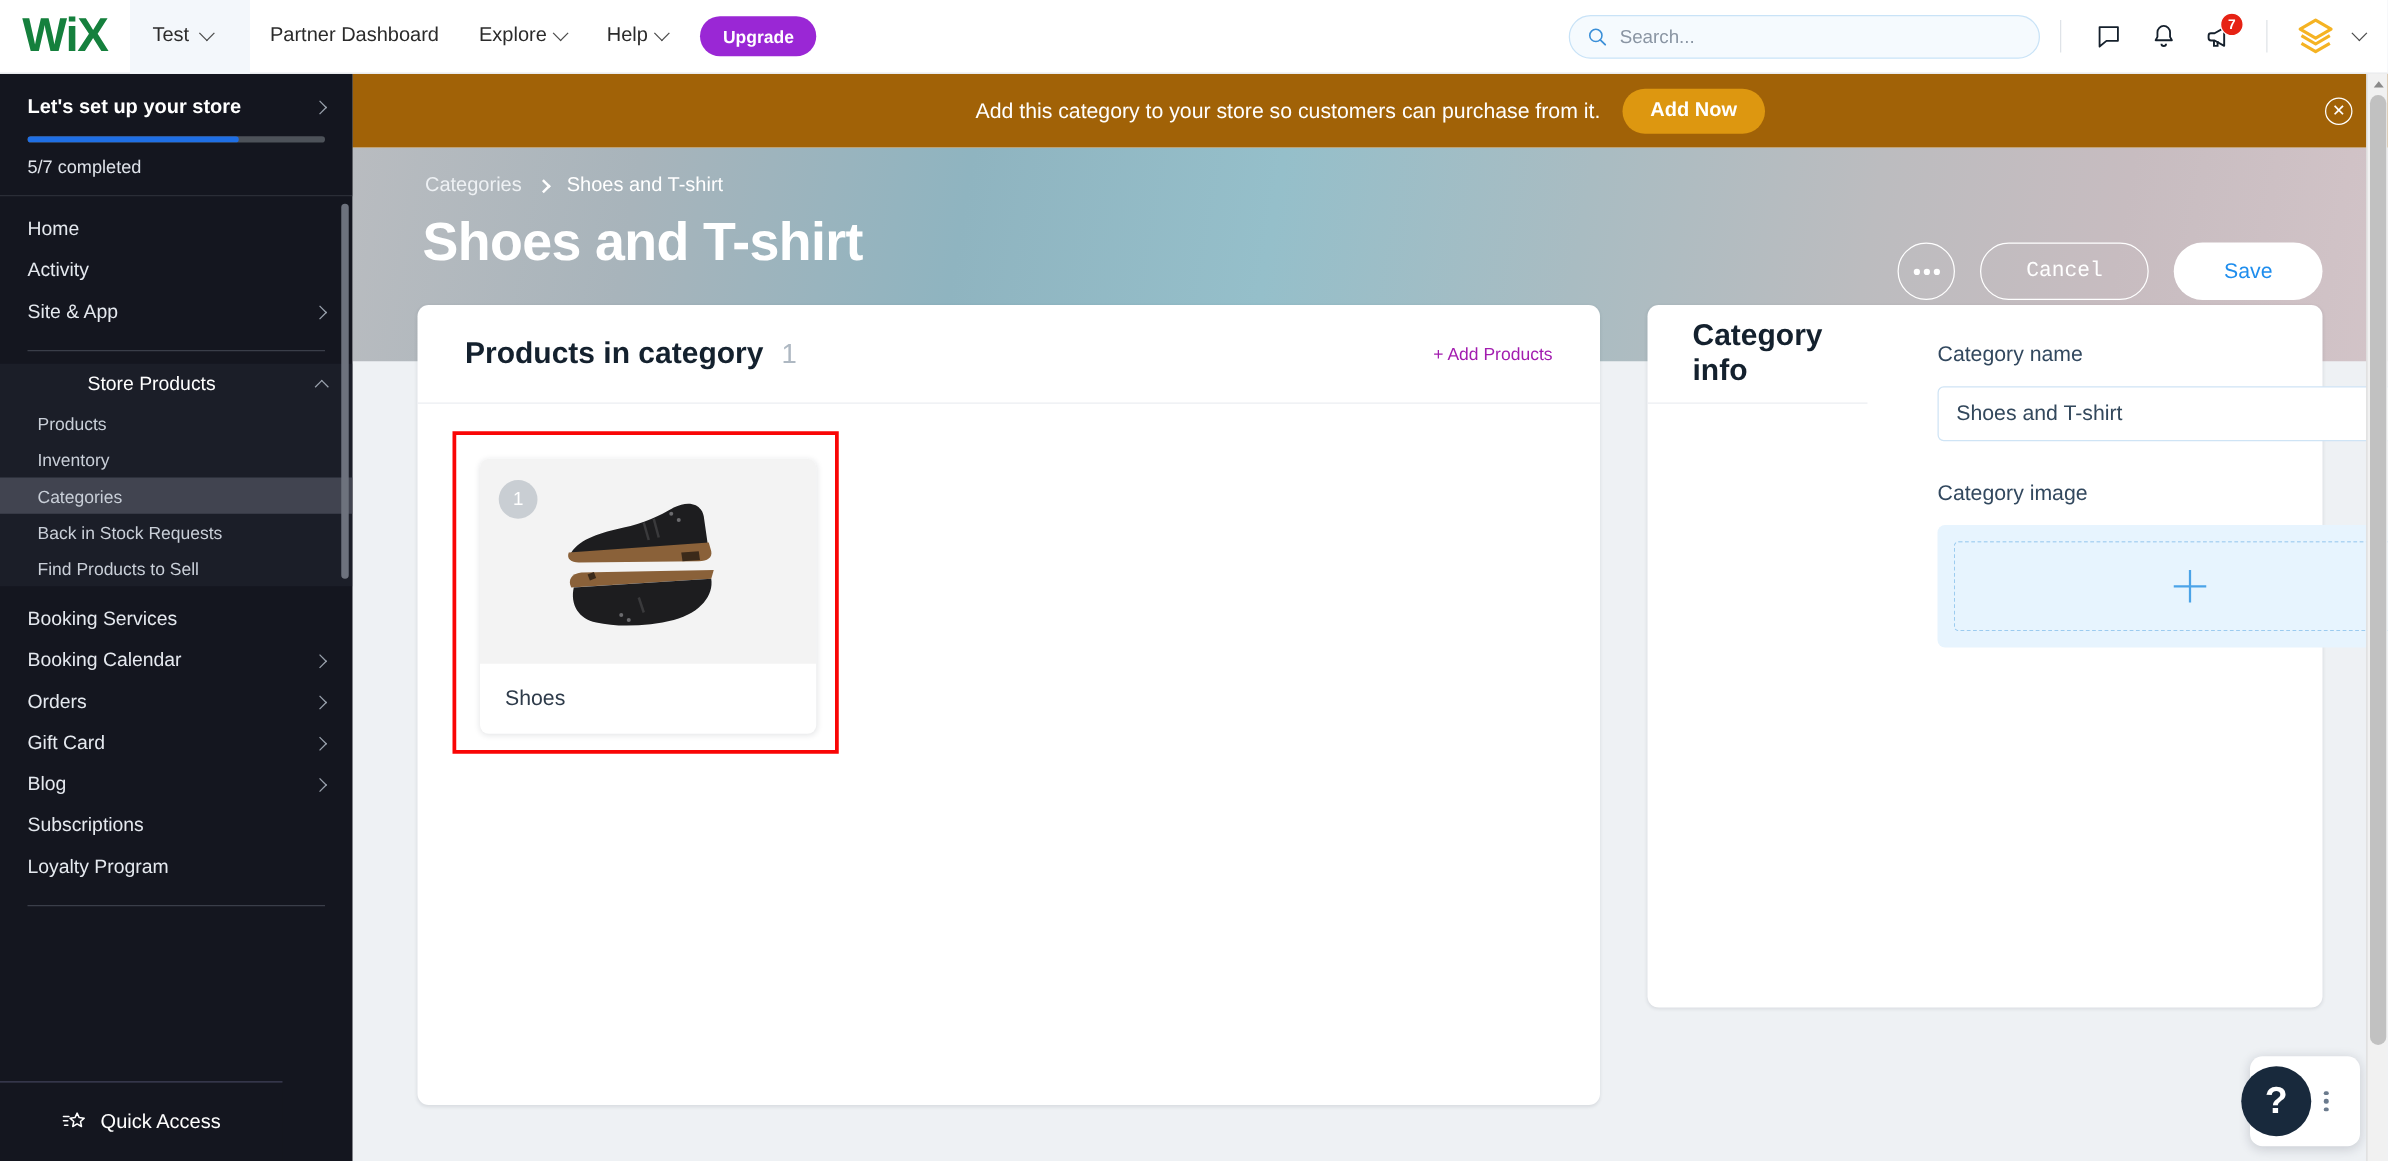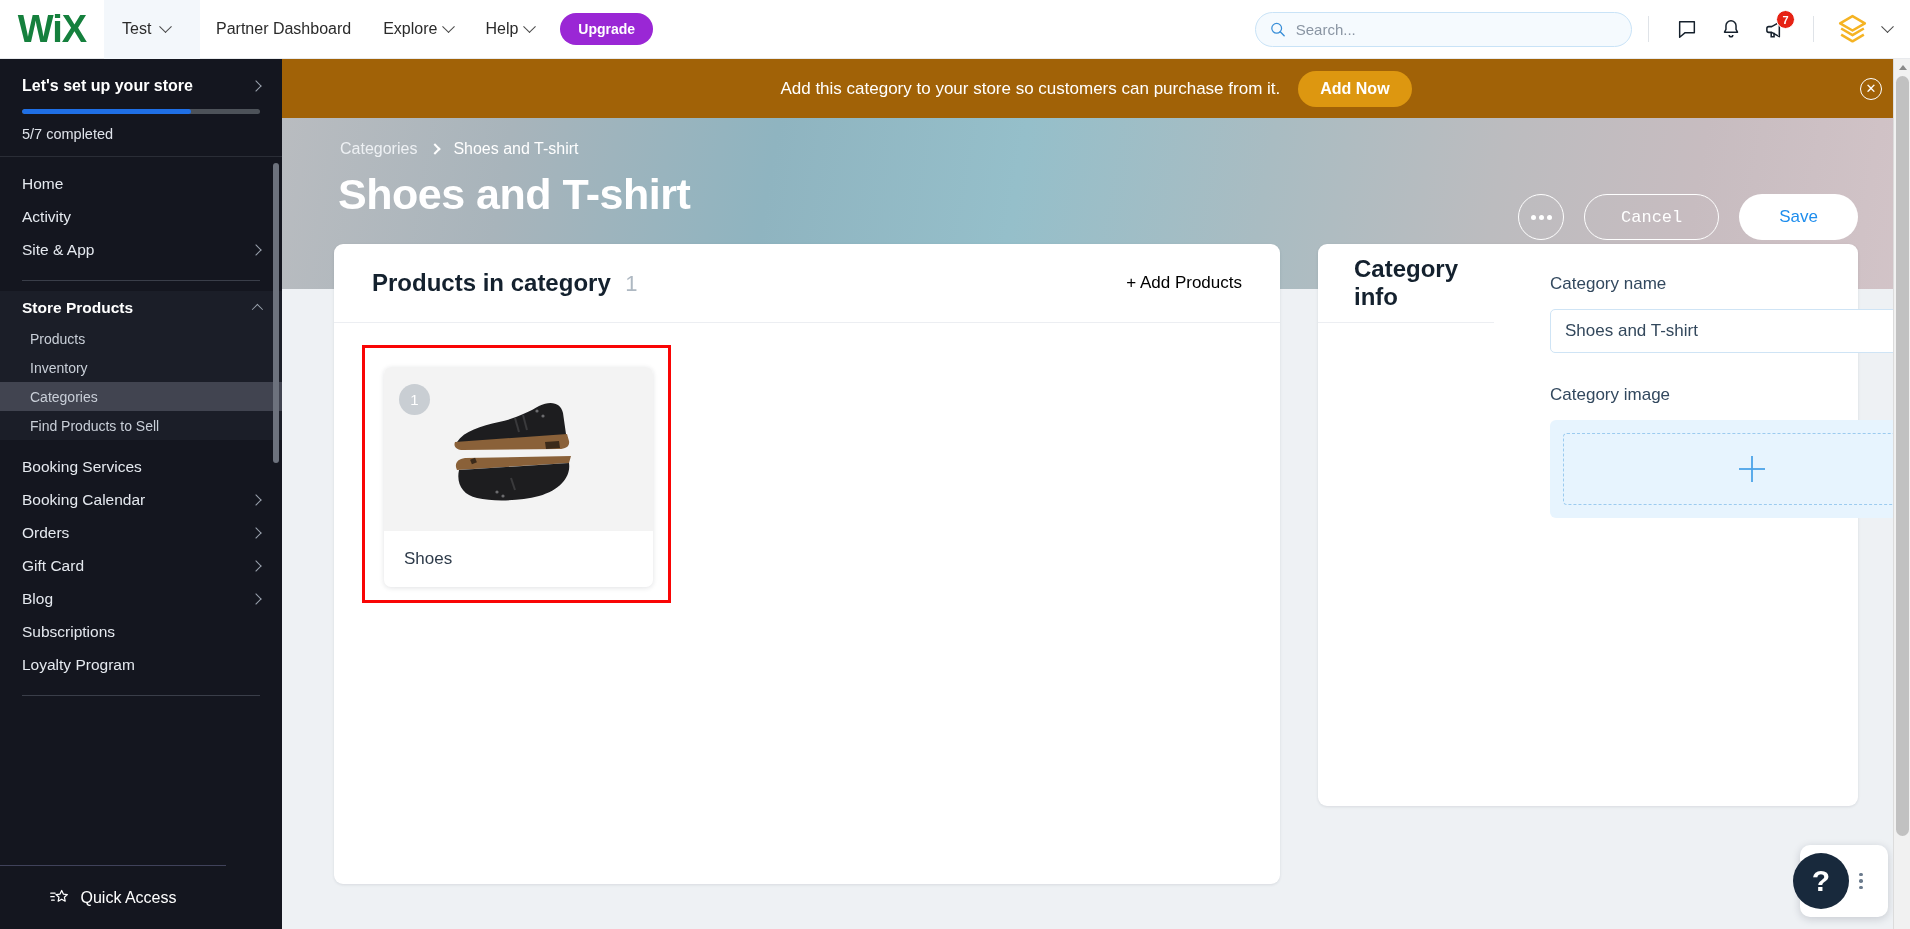--- a/index.html
+++ b/index.html
@@ -116,21 +116,21 @@
   .sb-item {
     height: 33px; display: flex; align-items: center;
     justify-content: space-between;
     padding: 0 22px;
     font-size: 15.5px; color: #e5e9ef;
     cursor: pointer;
   }
   .sb-item.sub { padding-left: 30px; font-size: 14px; color: #c9cfd8; height: 29px; }
   .sb-item.active { background: #414450; }
   .sb-section-wrap { background: #1b1e28; }
-  .sb-item.section-head { font-weight: bold; color: #ffffff; }
+  .sb-item.section-head { font-weight: normal; color: #ffffff; margin-left: 48px; }
   .chev-u {
     display: inline-block; width: 8px; height: 8px;
     border-right: 1.6px solid #9aa2ad; border-top: 1.6px solid #9aa2ad;
     transform: rotate(-45deg) translateY(2px);
   }
   .sb-hr { height: 1px; background: #3a3e49; margin: 10px 22px; }
   .sb-track {
     position: absolute; top: 6px; right: 3px;
     width: 6px; height: 300px; border-radius: 3px;
     background: #6d727d;
@@ -244,21 +244,21 @@
     height: 79px; display: flex; align-items: center;
     justify-content: space-between;
     padding: 0 38px;
     border-bottom: 1px solid #eceef2;
   }
   .panel-title {
     font-size: 24px; font-weight: bold; color: #14212e;
   }
   .panel-count { font-size: 22px; color: #aeb8c2; margin-left: 10px; }
   .add-products {
-    font-size: 17px; color: #000000; cursor: pointer;
+    font-size: 14px; color: #a21caf; cursor: pointer;
   }
 
   .prod-grid { padding: 22px 28px; }
   .prod-highlight {
     width: 309px; height: 258px;
     border: 3px solid #f90505;
     padding: 19px;
   }
   .prod-card {
     width: 269px; height: 220px;
@@ -471,20 +471,23 @@
         <span class="chev-u"></span>
       </div>
       <div class="sb-item sub">
         <span>Products</span>
       </div>
       <div class="sb-item sub">
         <span>Inventory</span>
       </div>
       <div class="sb-item sub active">
         <span>Categories</span>
+      </div>
+      <div class="sb-item sub">
+        <span>Back in Stock Requests</span>
       </div>
       <div class="sb-item sub">
         <span>Find Products to Sell</span>
       </div>
     </div>
 
     <div class="sb-group">
       <div class="sb-item">
         <span>Booking Services</span>
       </div>

